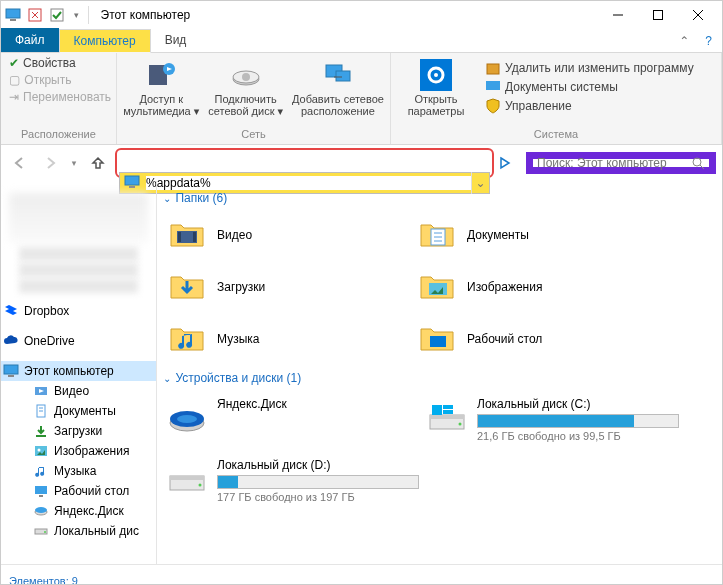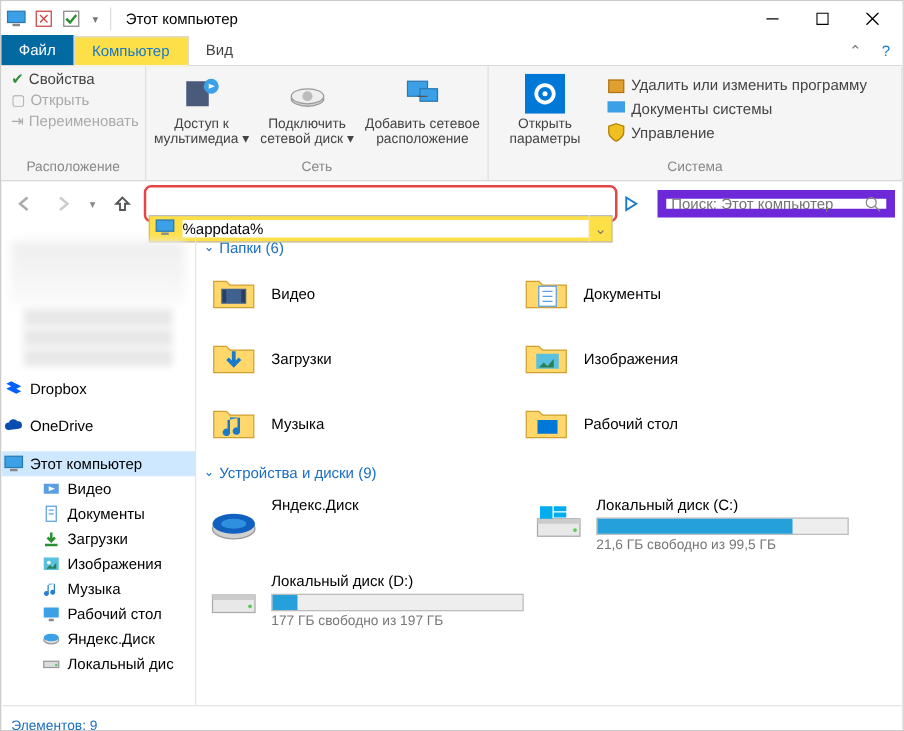--- a/index.html
+++ b/index.html
@@ -439,21 +439,21 @@
               <path d="M4 10h10l3 3h19v18H4z" fill="#ffd76a" stroke="#d0a030"></path>
               <rect x="13" y="17" width="16" height="11" fill="#0078d7"></rect>
             </svg>
           </div>
           <div class="ilabel">Рабочий стол</div>
         </div>
     </div>
 
     <div class="section-hdr">
         <span class="chev">⌄</span>
-        <span>Устройства и диски (9)</span>
+        <span>Устройства и диски (1)</span>
       </div>
     <div class="grid">
       <div class="drive">
         <div class="dico">
             <svg width="40" height="40">
               <ellipse cx="20" cy="26" rx="17" ry="8" fill="#d0d0d0" stroke="#999"></ellipse>
               <ellipse cx="20" cy="22" rx="17" ry="8" fill="#1060c0"></ellipse>
               <ellipse cx="20" cy="22" rx="10" ry="4" fill="#3090e0"></ellipse>
             </svg>
           </div>

